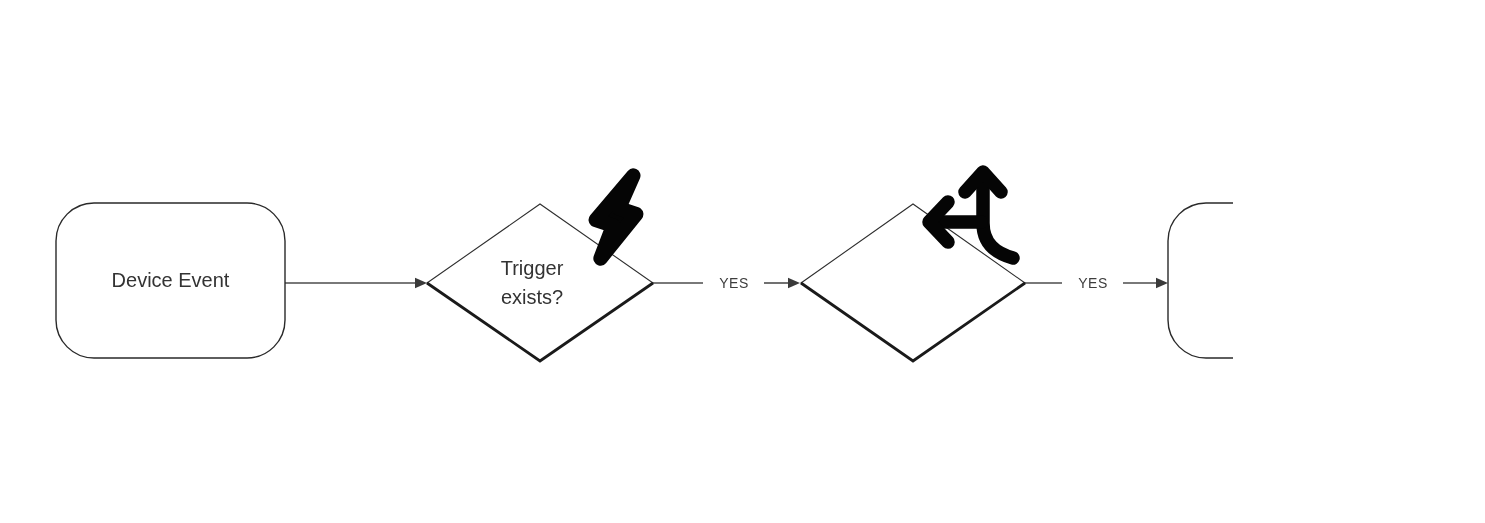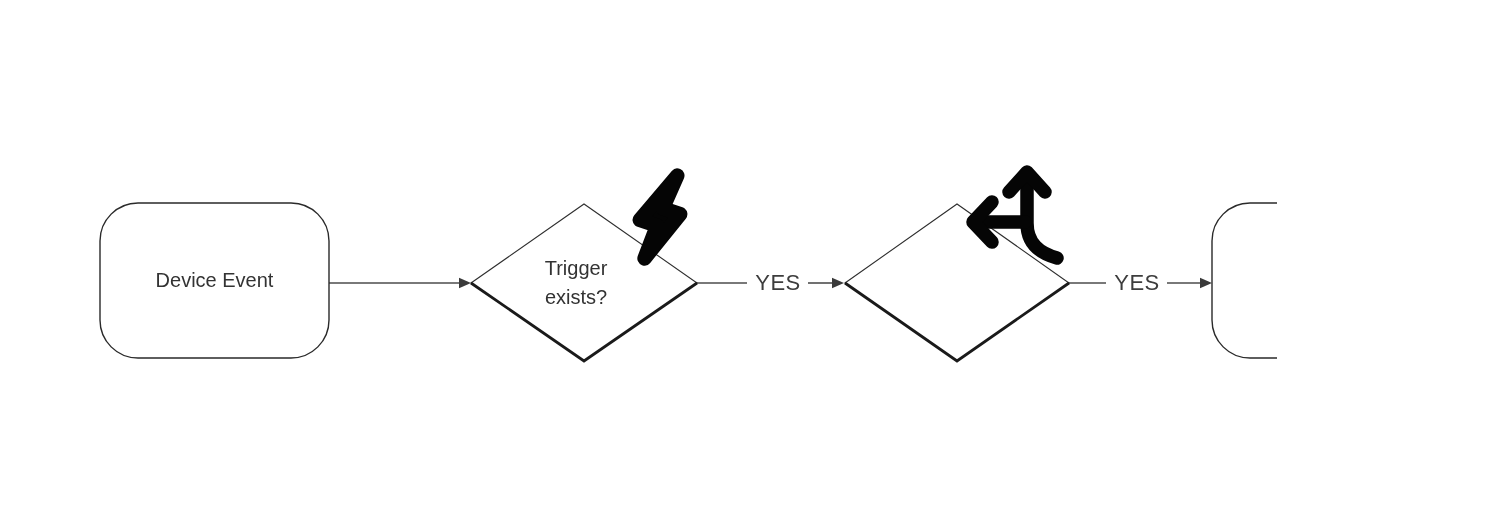--- a/index.html
+++ b/index.html
@@ -7,21 +7,20 @@
     padding: 0;
     background: #ffffff;
     font-family: "Liberation Sans", sans-serif;
   }
   .canvas {
     position: relative;
     width: 1233px;
     height: 523px;
     background: #ffffff;
     overflow: hidden;
-    margin-left: 44px;
   }
   .layer {
     position: absolute;
     left: 0;
     top: 0;
   }
   .node-label {
     position: absolute;
     display: flex;
     flex-direction: column;
@@ -32,21 +31,21 @@
     line-height: 29px;
     color: #333333;
     pointer-events: none;
     white-space: nowrap;
   }
   .edge-label {
     position: absolute;
     display: flex;
     align-items: center;
     justify-content: center;
-    font-size: 22px;
+    font-size: 14px;
     letter-spacing: 0.5px;
     color: #3d3d3d;
     white-space: nowrap;
   }
   .icon {
     position: absolute;
   }
 </style>
 </head>
 <body>

